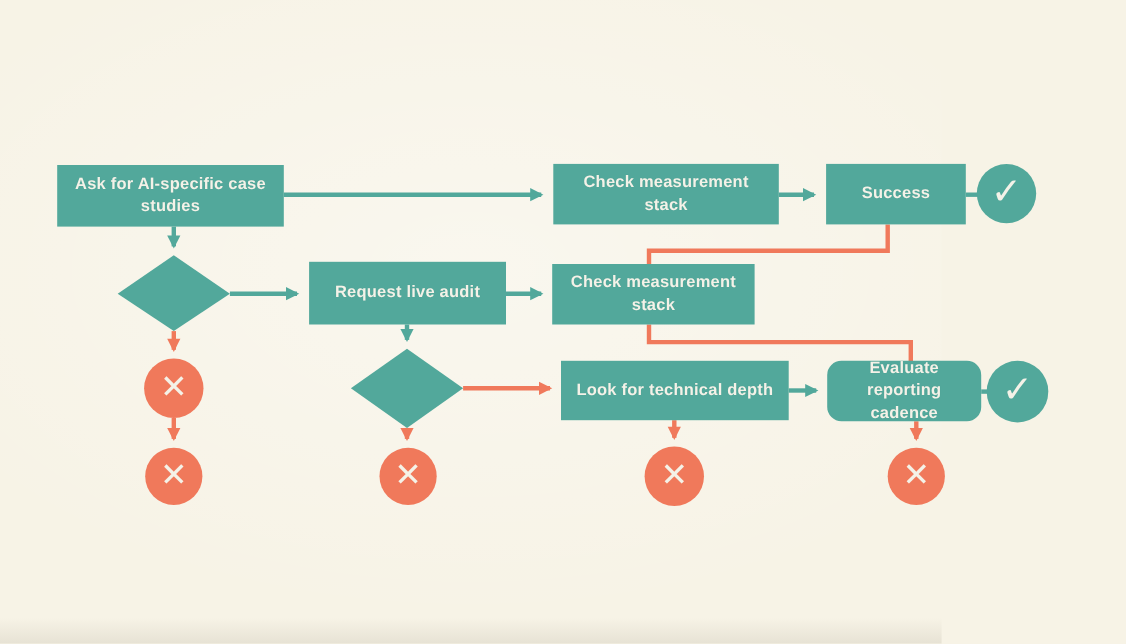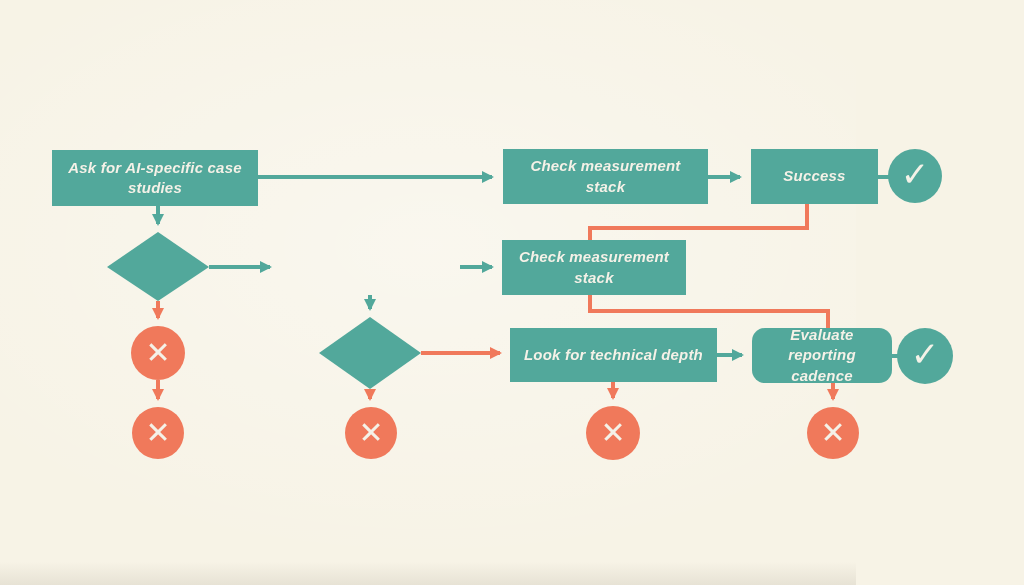--- a/index.html
+++ b/index.html
@@ -15,21 +15,20 @@
     background:var(--background);
     overflow:hidden;
   }
   .canvas{
     position:relative;
     width:856px;height:585px;
     background:
       radial-gradient(ellipse 120% 100% at 50% 42%, rgba(255,255,255,0.35) 0%, rgba(255,255,255,0) 55%),
       linear-gradient(to bottom, rgba(0,0,0,0) 96%, rgba(90,80,60,0.10) 100%),
       var(--background);
-    font-style: italic;
   }
   svg.wires{
     position:absolute;left:0;top:0;width:1024px;height:585px;
     display:block;
   }
   .node{
     position:absolute;
     display:flex;align-items:center;justify-content:center;
     box-sizing:border-box;
     text-align:center;
@@ -95,20 +94,21 @@
     <polygon points="158,232 209,267 158,301 107,267" fill="var(--teal)"></polygon>
     <polygon points="370,317 421,353 370,389 319,353" fill="var(--teal)"></polygon>
   </svg>
 
   <div class="node box" style="left:52px;top:150px;width:206px;height:56px;">Ask for AI-specific case studies</div>
 
   <div class="node box" style="left:503px;top:149px;width:205px;height:55px;">Check measurement stack</div>
 
   <div class="node box" style="left:751px;top:149px;width:127px;height:55px;">Success</div>
 
+  <div class="node box" style="left:281px;top:238px;width:179px;height:57px;">Request live audit</div>
 
   <div class="node box" style="left:502px;top:240px;width:184px;height:55px;">Check measurement stack</div>
 
   <div class="node box" style="left:510px;top:328px;width:207px;height:54px;">Look for technical depth</div>
 
   <div class="node box" style="left:752px;top:328px;width:140px;height:55px;border-radius:13px;">Evaluate reporting cadence</div>
 
   <div class="node circle pass" style="left:888px;top:149px;width:54px;height:54px;">
     <span>✓</span>
   </div>

